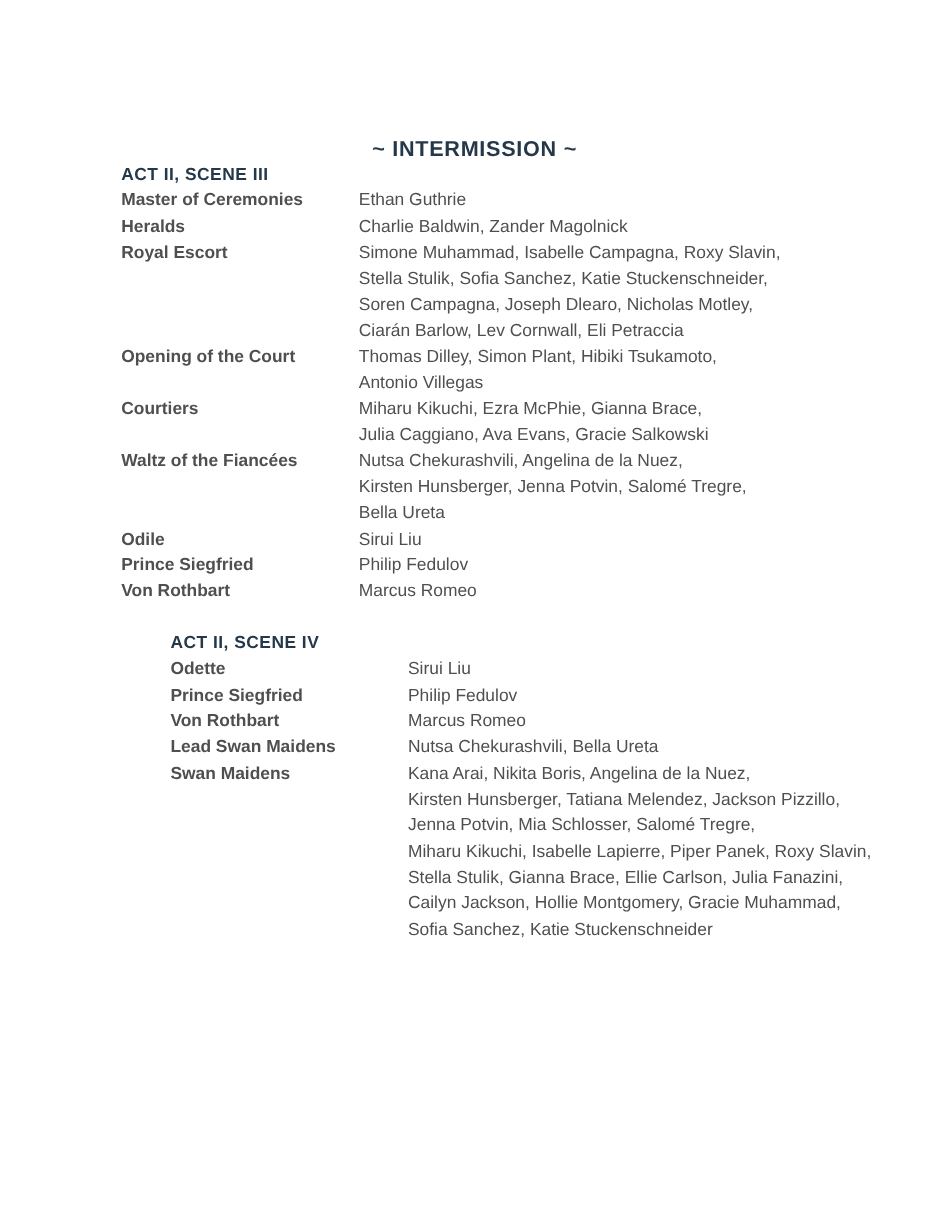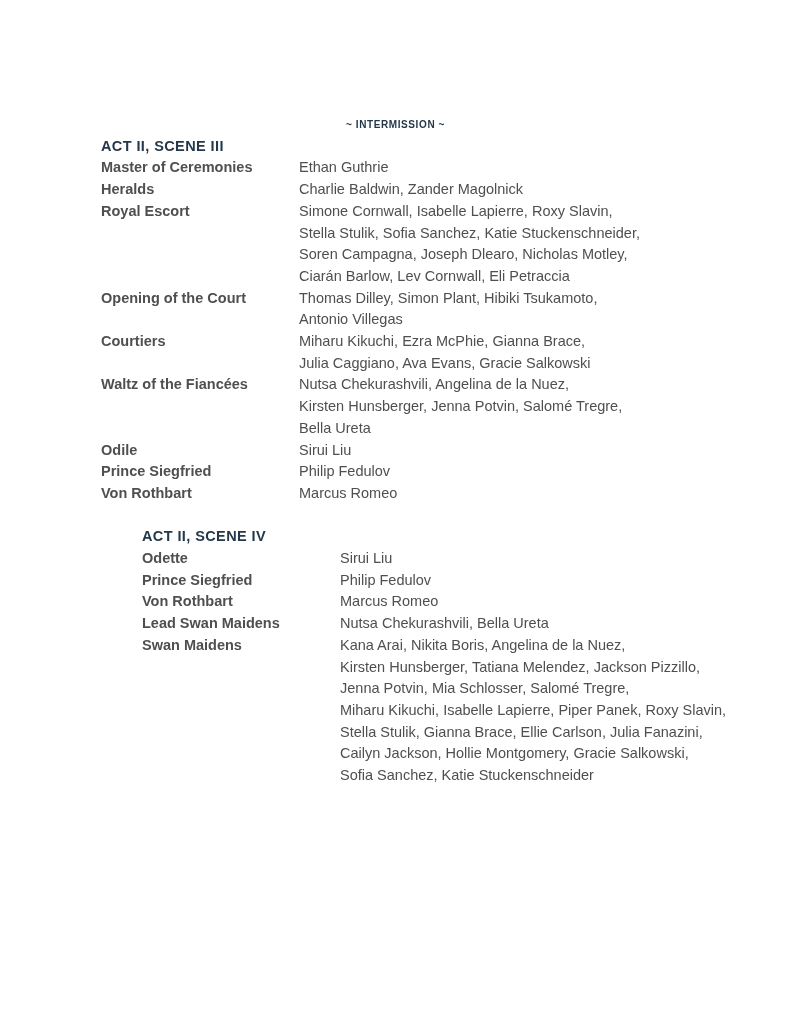--- a/index.html
+++ b/index.html
@@ -12,21 +12,21 @@
     font-family: "Liberation Sans", sans-serif;
     font-size: 14.5px;
     line-height: 21.7px;
     color: #4f4f4f;
     overflow: hidden;
   }
   .intermission-title {
     margin: 0;
     padding-top: 114px;
     text-align: center;
-    font-size: 10px;
+    font-size: 18px;
     font-weight: bold;
     letter-spacing: 0.6px;
     color: #24384a;
   }
   .content {
     padding-left: 101px;
     padding-right: 76px;
   }
   .cast-section { margin: 0; }
   .cast-section + .cast-section { margin-top: 21.7px; margin-left: 41px; }
@@ -66,21 +66,21 @@
   <div class="cast-row">
     <div class="role">Heralds</div>
     <div class="performers">
               <div class="performer-line">Charlie Baldwin, Zander Magolnick</div>
             </div>
   </div>
 
   <div class="cast-row">
     <div class="role">Royal Escort</div>
     <div class="performers">
-              <div class="performer-line">Simone Cornwall, Isabelle Lapierre, Roxy Slavin,</div>
+              <div class="performer-line">Simone Muhammad, Isabelle Campagna, Roxy Slavin,</div>
               <div class="performer-line">Stella Stulik, Sofia Sanchez, Katie Stuckenschneider,</div>
               <div class="performer-line">Soren Campagna, Joseph Dlearo, Nicholas Motley,</div>
               <div class="performer-line">Ciarán Barlow, Lev Cornwall, Eli Petraccia</div>
             </div>
   </div>
 
   <div class="cast-row">
     <div class="role">Opening of the Court</div>
     <div class="performers">
               <div class="performer-line">Thomas Dilley, Simon Plant, Hibiki Tsukamoto,</div>
@@ -160,20 +160,20 @@
   </div>
 
   <div class="cast-row">
     <div class="role">Swan Maidens</div>
     <div class="performers">
               <div class="performer-line">Kana Arai, Nikita Boris, Angelina de la Nuez,</div>
               <div class="performer-line">Kirsten Hunsberger, Tatiana Melendez, Jackson Pizzillo,</div>
               <div class="performer-line">Jenna Potvin, Mia Schlosser, Salomé Tregre,</div>
               <div class="performer-line">Miharu Kikuchi, Isabelle Lapierre, Piper Panek, Roxy Slavin,</div>
               <div class="performer-line">Stella Stulik, Gianna Brace, Ellie Carlson, Julia Fanazini,</div>
-              <div class="performer-line">Cailyn Jackson, Hollie Montgomery, Gracie Salkowski,</div>
+              <div class="performer-line">Cailyn Jackson, Hollie Montgomery, Gracie Muhammad,</div>
               <div class="performer-line">Sofia Sanchez, Katie Stuckenschneider</div>
             </div>
   </div>
 </div>
   </section>
 </div>
 </div>
 
 </body></html>

